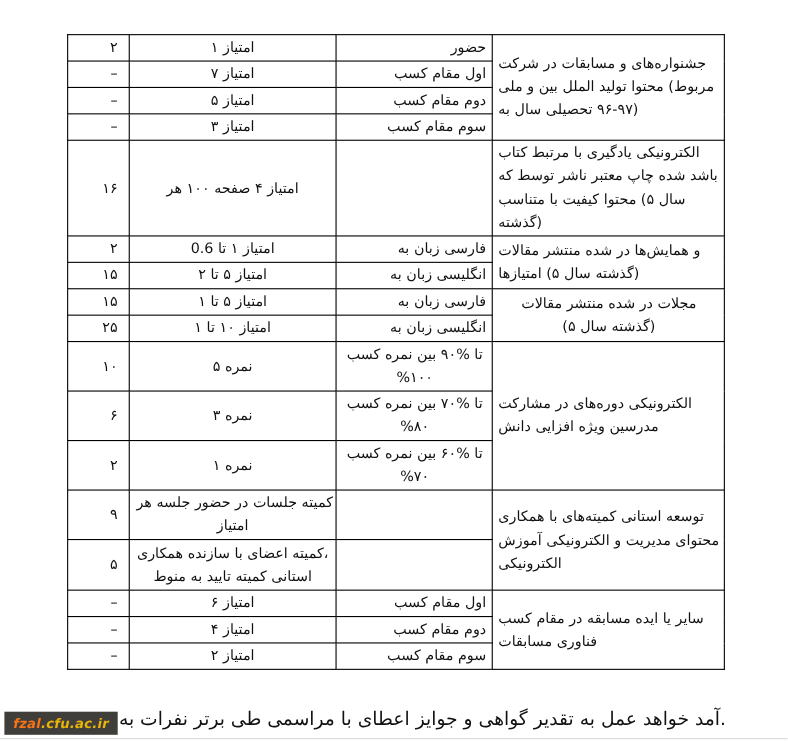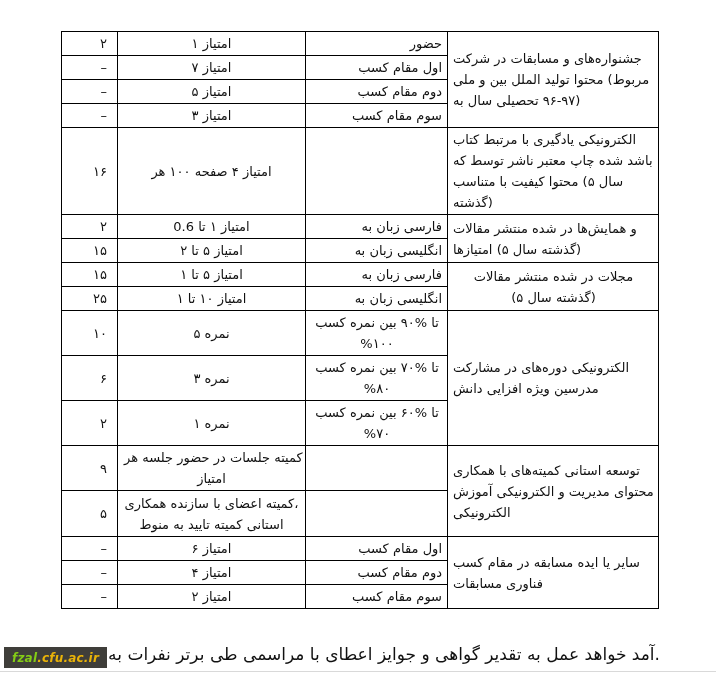--- a/index.html
+++ b/index.html
@@ -31,21 +31,21 @@
   .footer-note{
     position:absolute;right:56px;top:644px;font-size:17px;
   }
   
   .watermark{
     position:absolute;left:4px;top:647px;height:21px;
     background:#3f3e3a;display:flex;align-items:center;
     padding:0 8px;font-size:12px;font-weight:bold;font-style:italic;
     letter-spacing:.2px;
   }
-  .wm-prefix{color:#84cc16;}
+  .wm-prefix{color:#f97316;}
   .wm-suffix{color:#eab308;}
   .bottom-rule{
     position:absolute;left:0;right:0;top:671px;border-top:1px solid #d9d9d9;
   }
 </style>
 </head>
 <body>
 
 <table>
   <colgroup>

